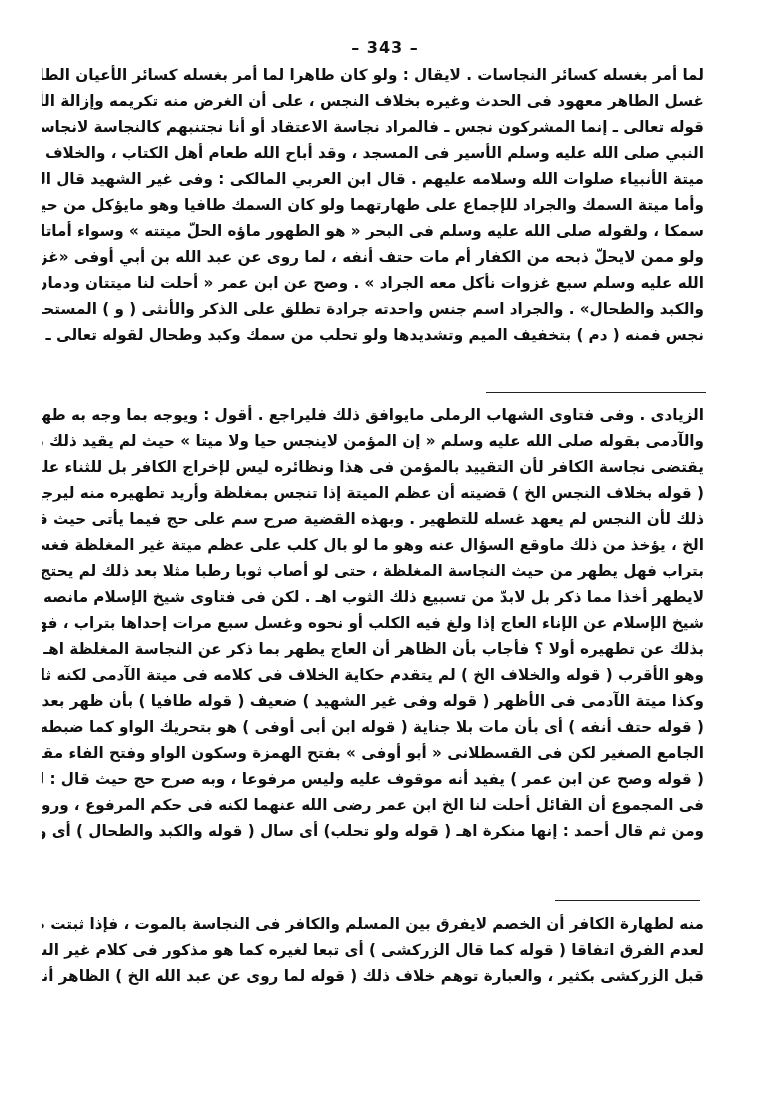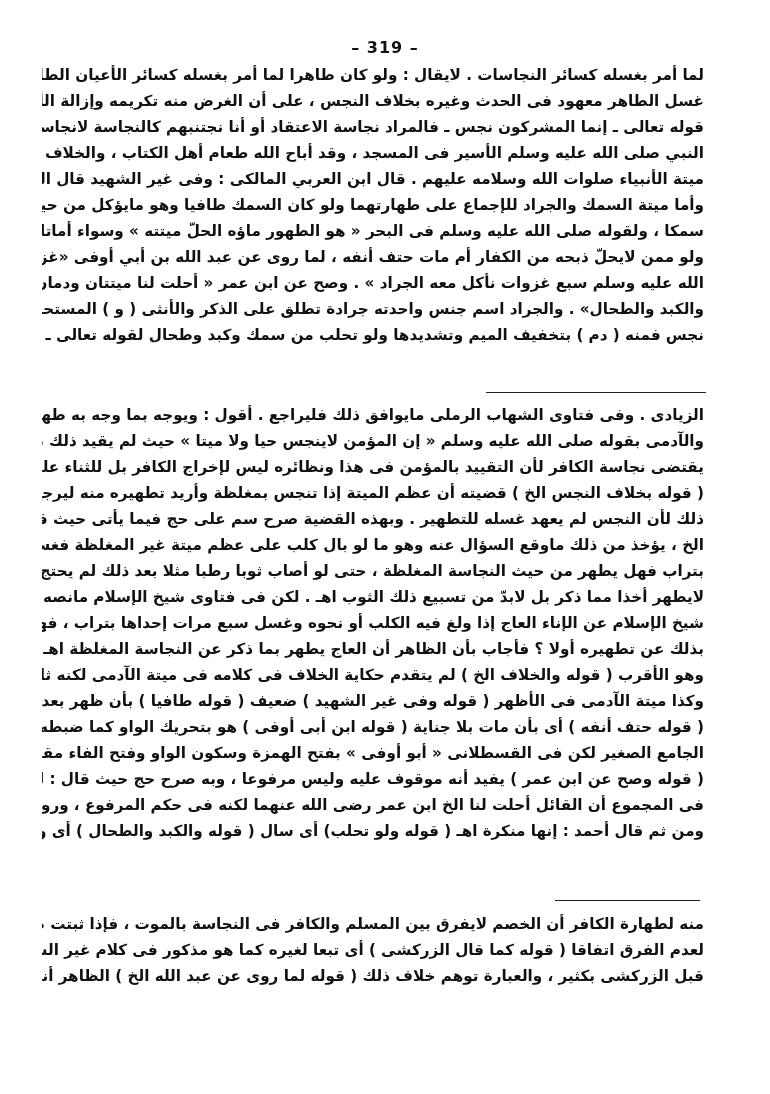--- a/index.html
+++ b/index.html
@@ -59,21 +59,21 @@
       border-top: 1.5px solid #222222;
     }
     .sep-1 { top: 392px; left: 486px; width: 220px; }
     .sep-2 { top: 900px; left: 555px; width: 145px; }
   </style>
 </head>
 <body>
 
 <div class="page">
 
-  <div class="page-number">– 319 –</div>
+  <div class="page-number">– 343 –</div>
 
   <div class="block main-text">
     <div class="line">لما أمر بغسله كسائر النجاسات . لايقال : ولو كان طاهرا لما أمر بغسله كسائر الأعيان الطاهرة . لأنا نقول :</div>
     <div class="line">غسل الطاهر معهود فى الحدث وغيره بخلاف النجس ، على أن الغرض منه تكريمه وإزالة الأوساخ عنه ، وأما</div>
     <div class="line">قوله تعالى ـ إنما المشركون نجس ـ فالمراد نجاسة الاعتقاد أو أنا نجتنبهم كالنجاسة لانجاسة الأبدان ، ولهذا ربط</div>
     <div class="line">النبي صلى الله عليه وسلم الأسير فى المسجد ، وقد أباح الله طعام أهل الكتاب ، والخلاف كما قال الزركشى فى غير</div>
     <div class="line">ميتة الأنبياء صلوات الله وسلامه عليهم . قال ابن العربي المالكى : وفى غير الشهيد قال الأذرعى ولم أره لغيره ،</div>
     <div class="line">وأما ميتة السمك والجراد للإجماع على طهارتهما ولو كان السمك طافيا وهو مايؤكل من حيوان البحر وإن لم يسم</div>
     <div class="line">سمكا ، ولقوله صلى الله عليه وسلم فى البحر « هو الطهور ماؤه الحلّ ميتته » وسواء أماتا باصطياد أم بقطع رأس</div>
     <div class="line">ولو ممن لايحلّ ذبحه من الكفار أم مات حتف أنفه ، لما روى عن عبد الله بن أبي أوفى «غزونا مع رسول الله صلى</div>

